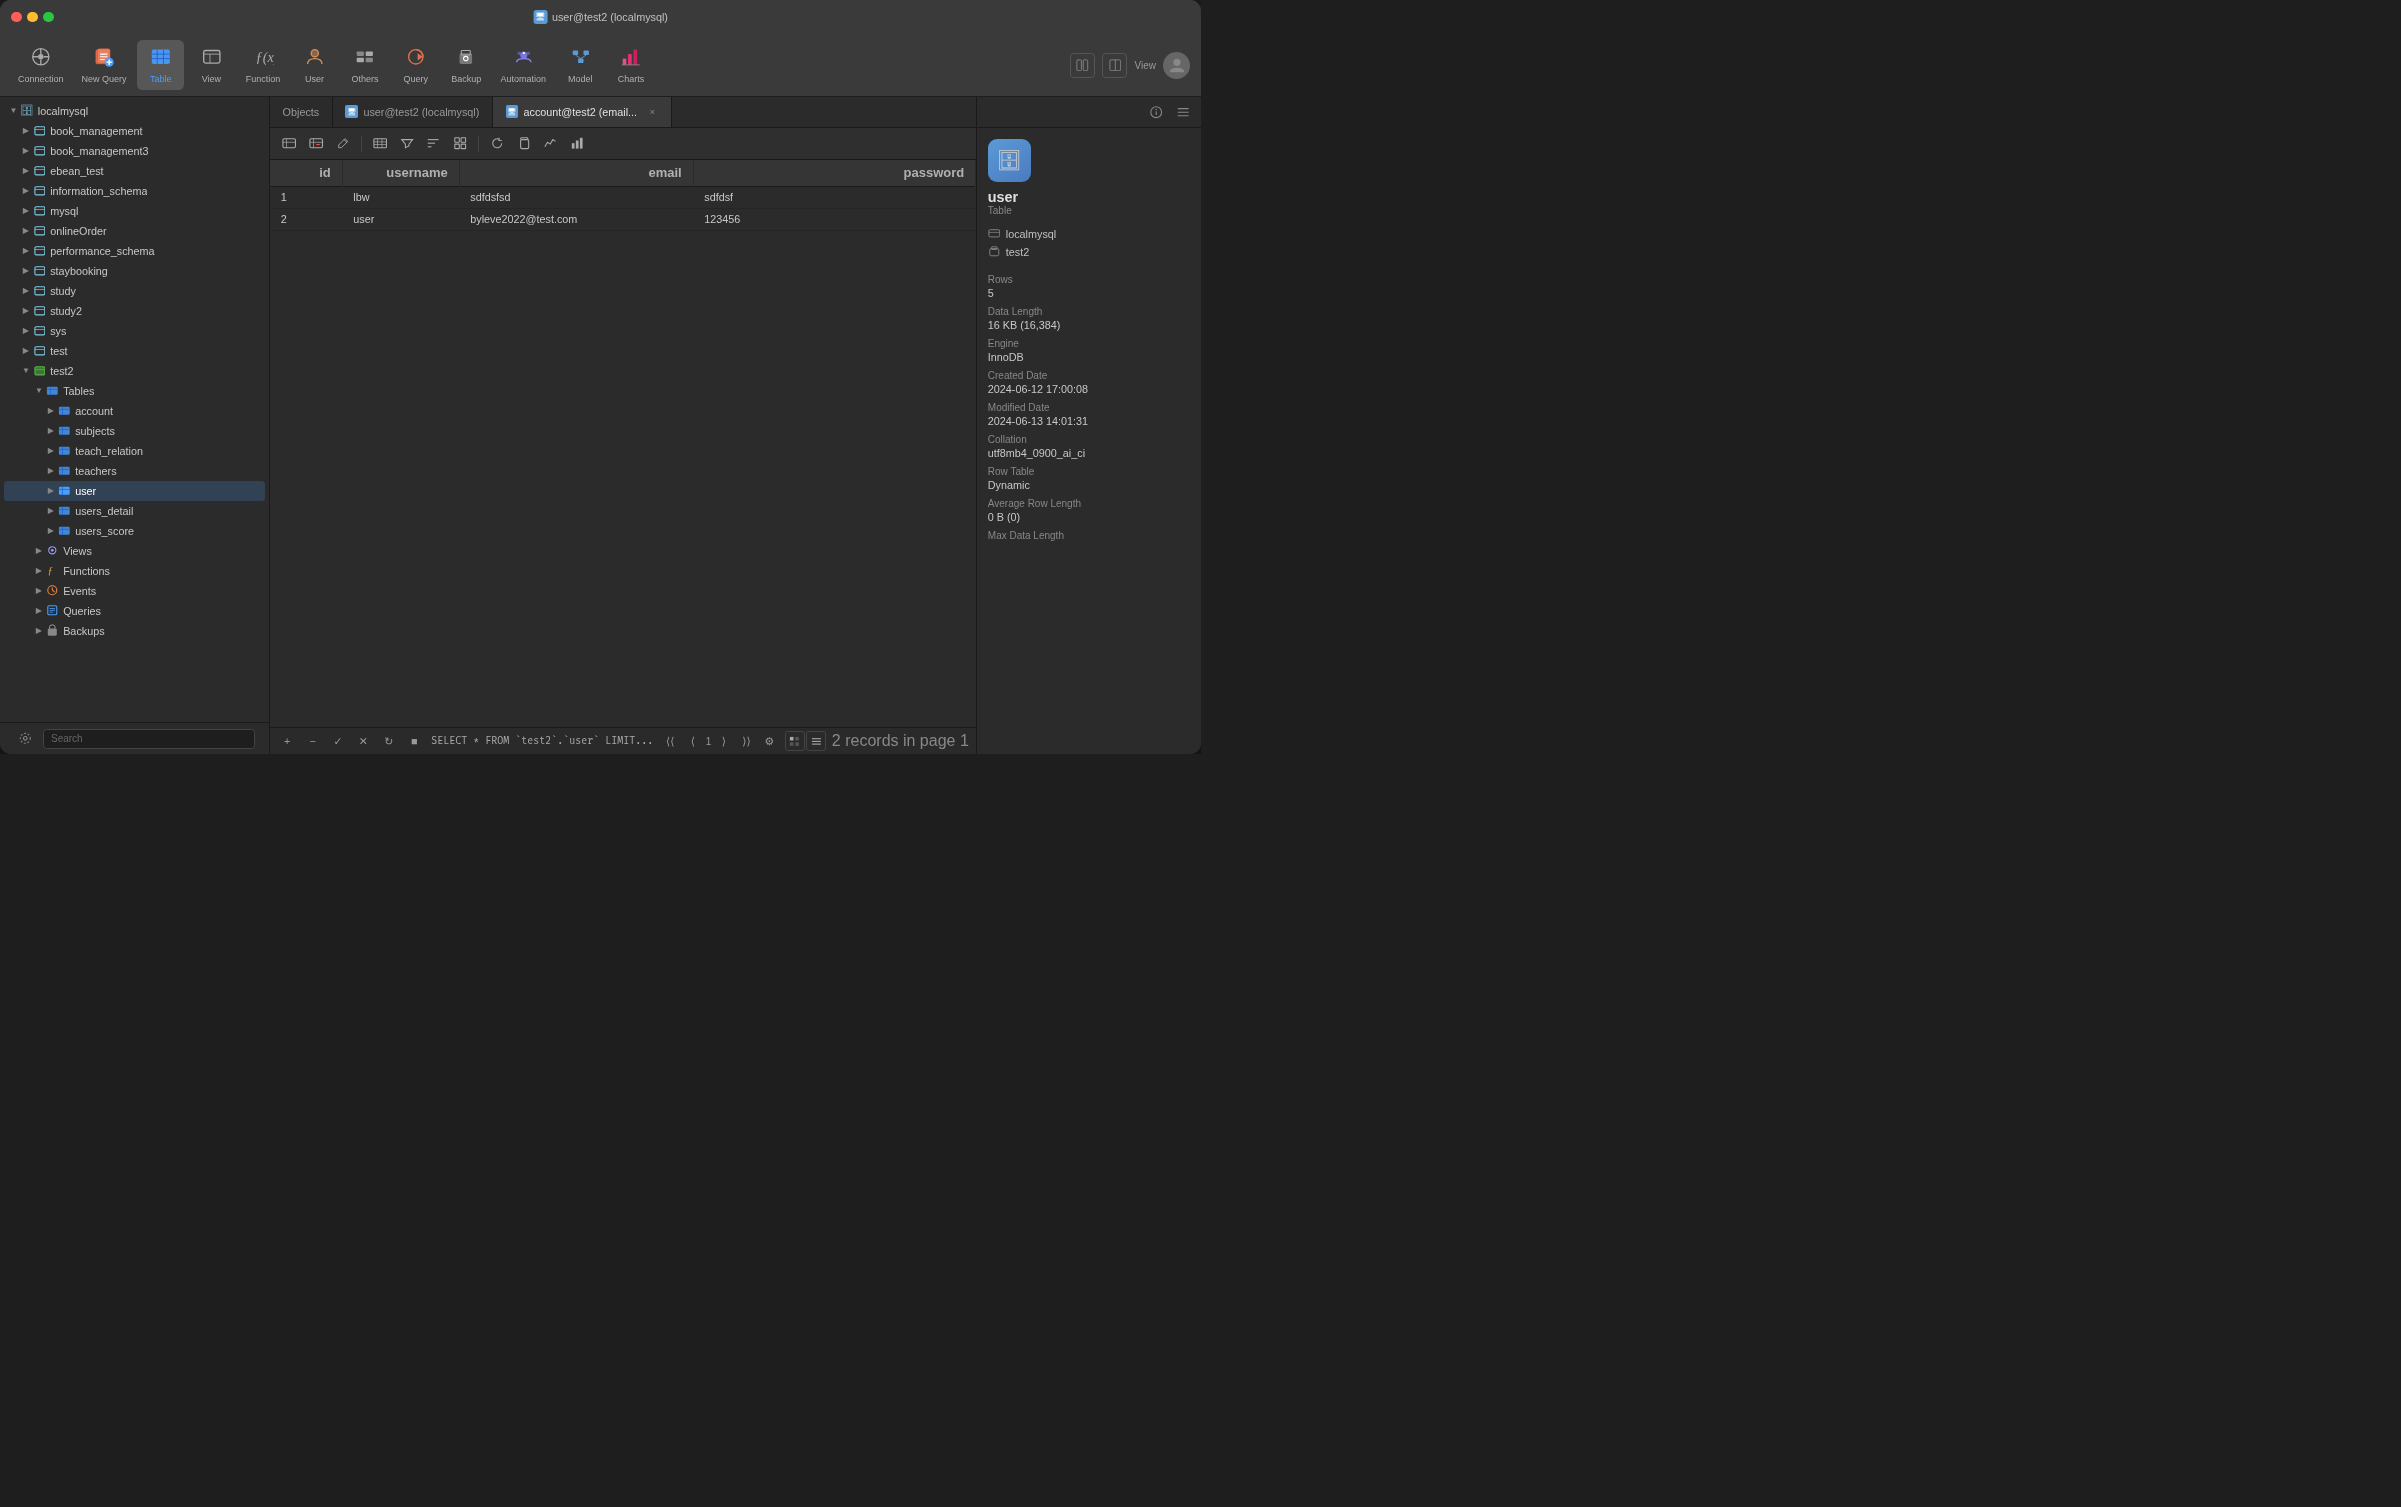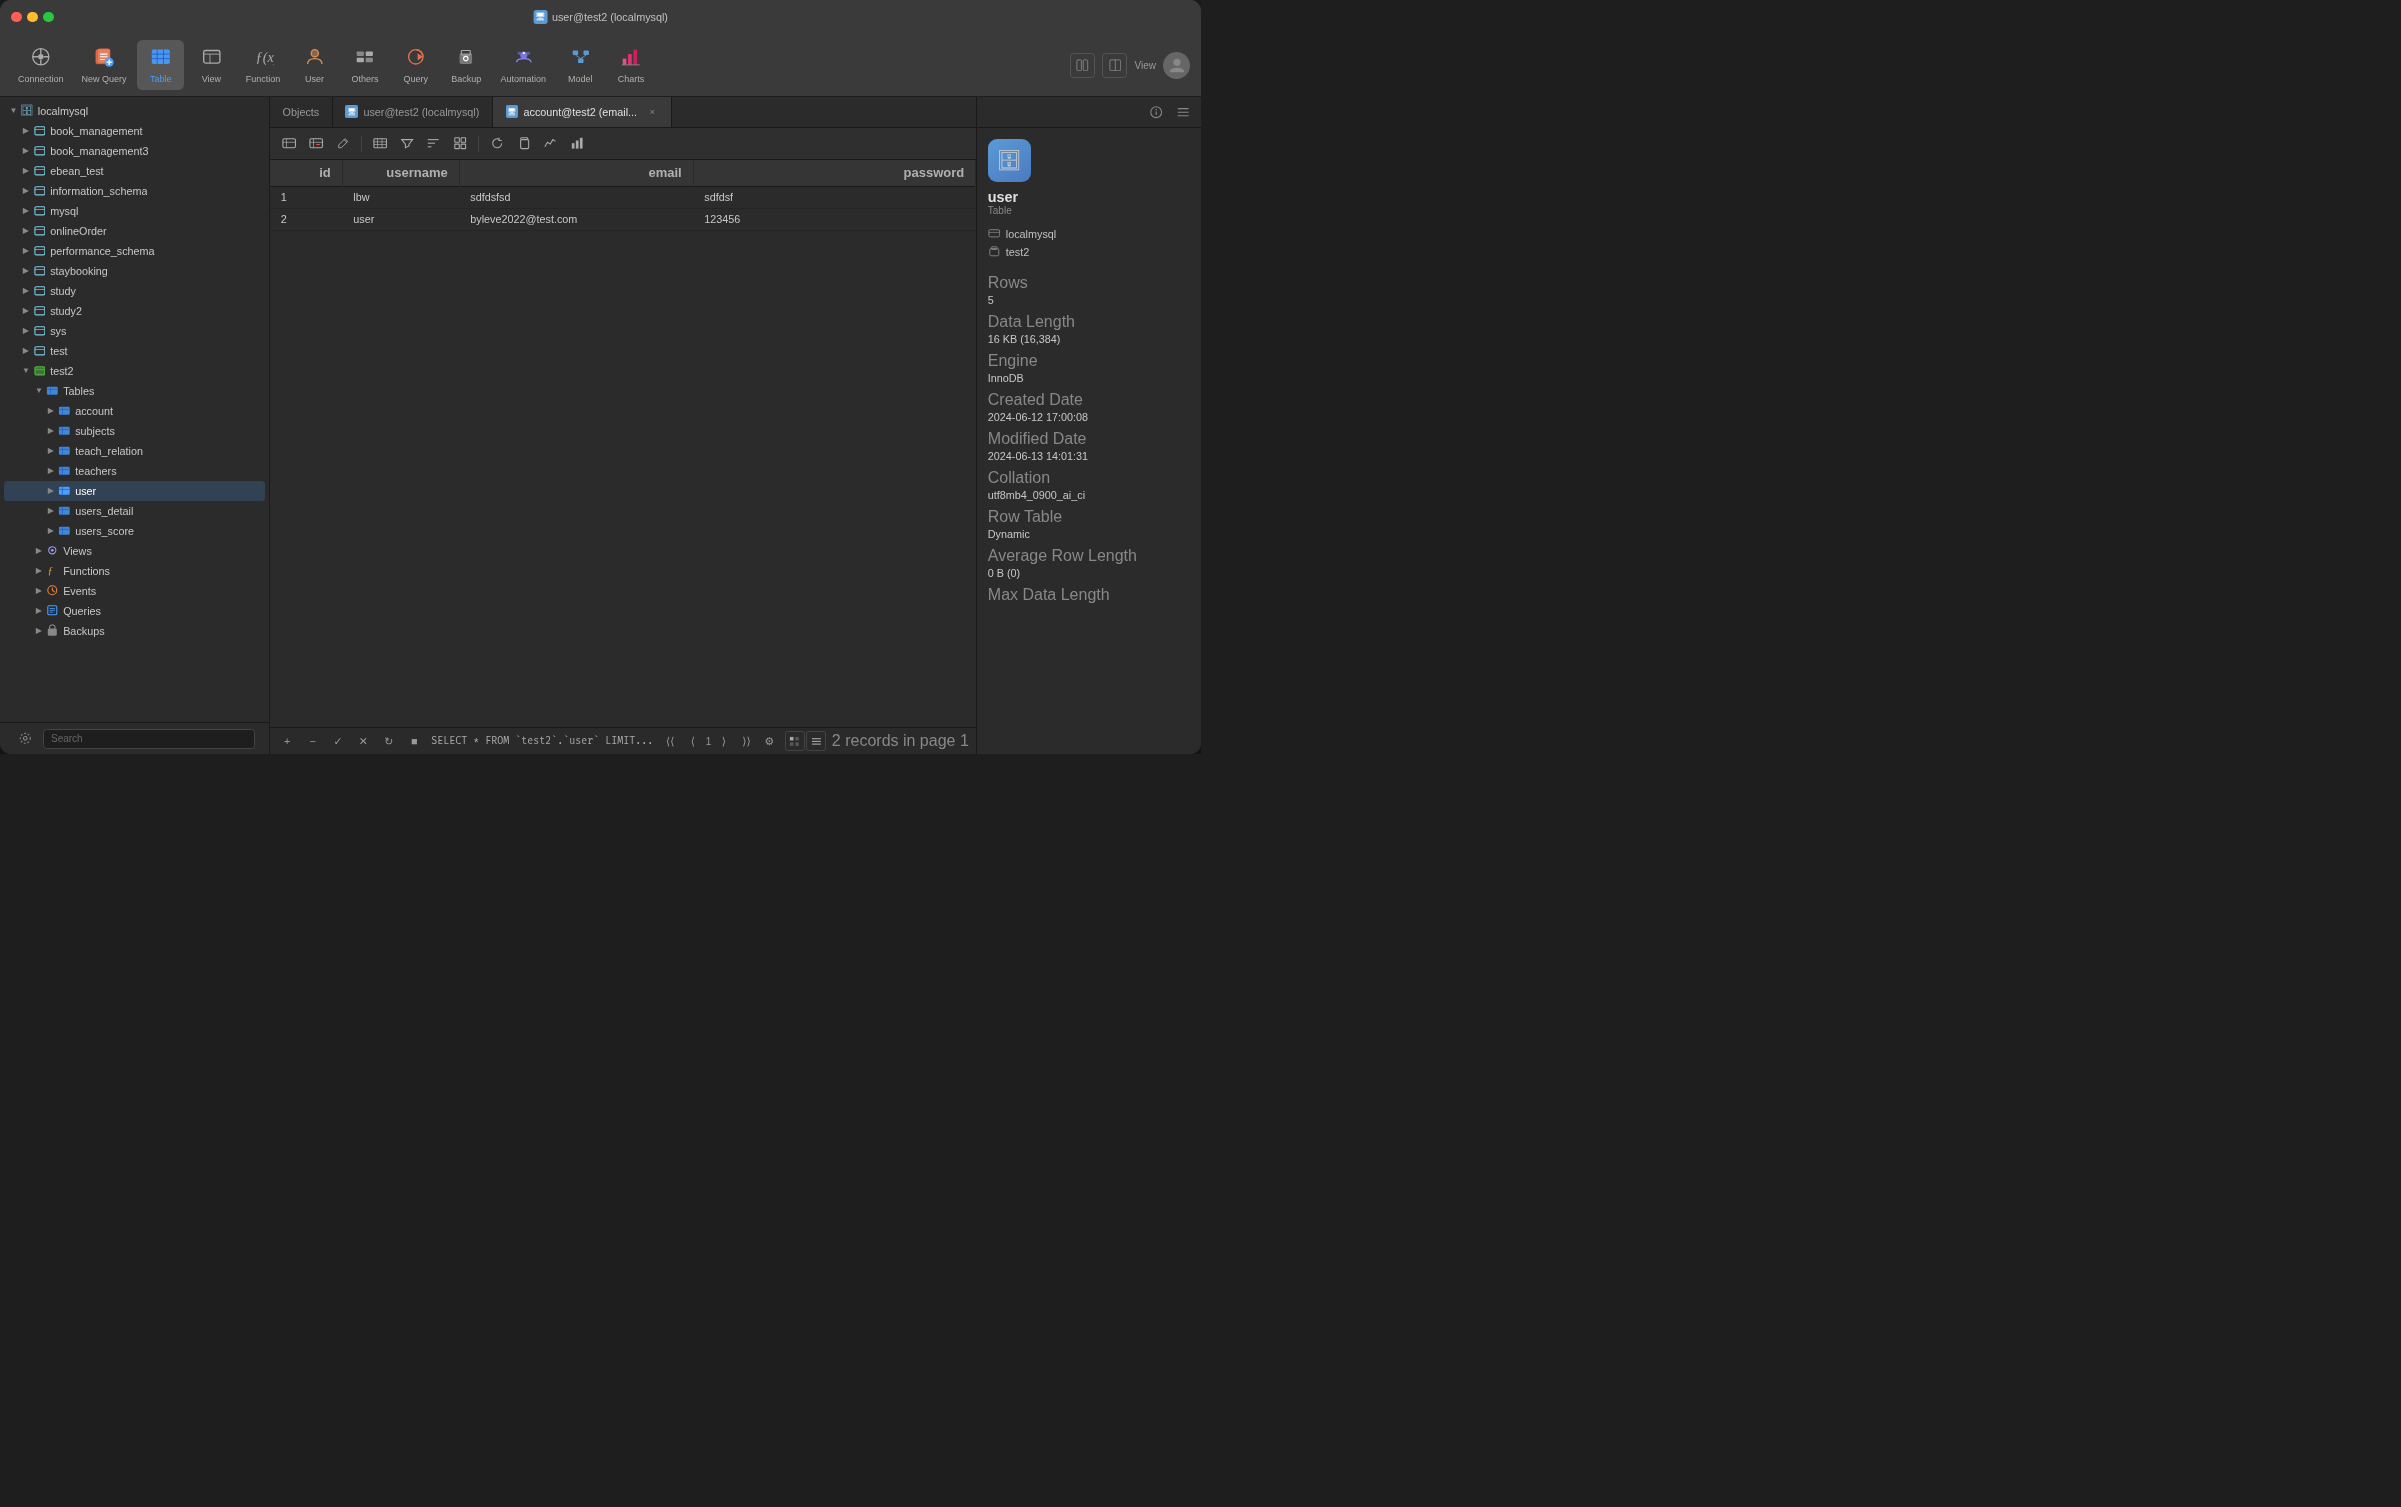--- a/index.html
+++ b/index.html
@@ -462,21 +462,21 @@
     }
     .rp-subtitle {
       font-size: 10px;
       color: #888;
       margin-bottom: 10.8px;
     }
     .rp-meta-row {
       margin-bottom: 7.2px;
     }
     .rp-meta-label {
-      font-size: 16px;
+      font-size: 10px;
       color: #888;
       margin-bottom: 1.8px;
     }
     .rp-meta-value {
       font-size: 10.8px;
       color: #c8c8c8;
     }
     .rp-db-row {
       display: flex;
       align-items: center;

